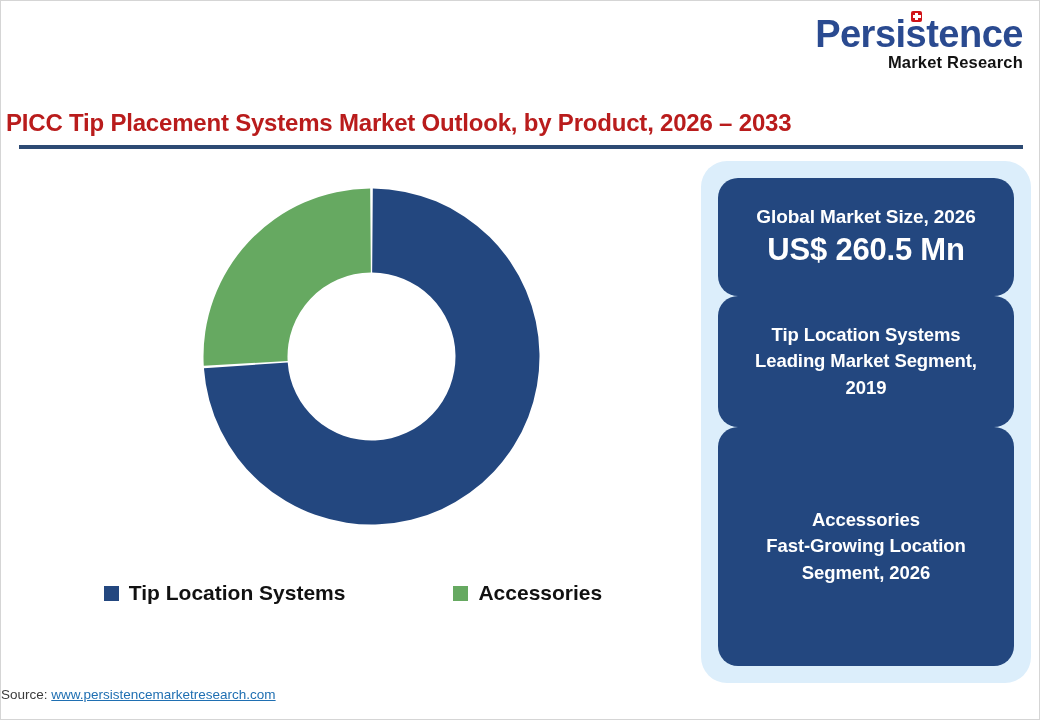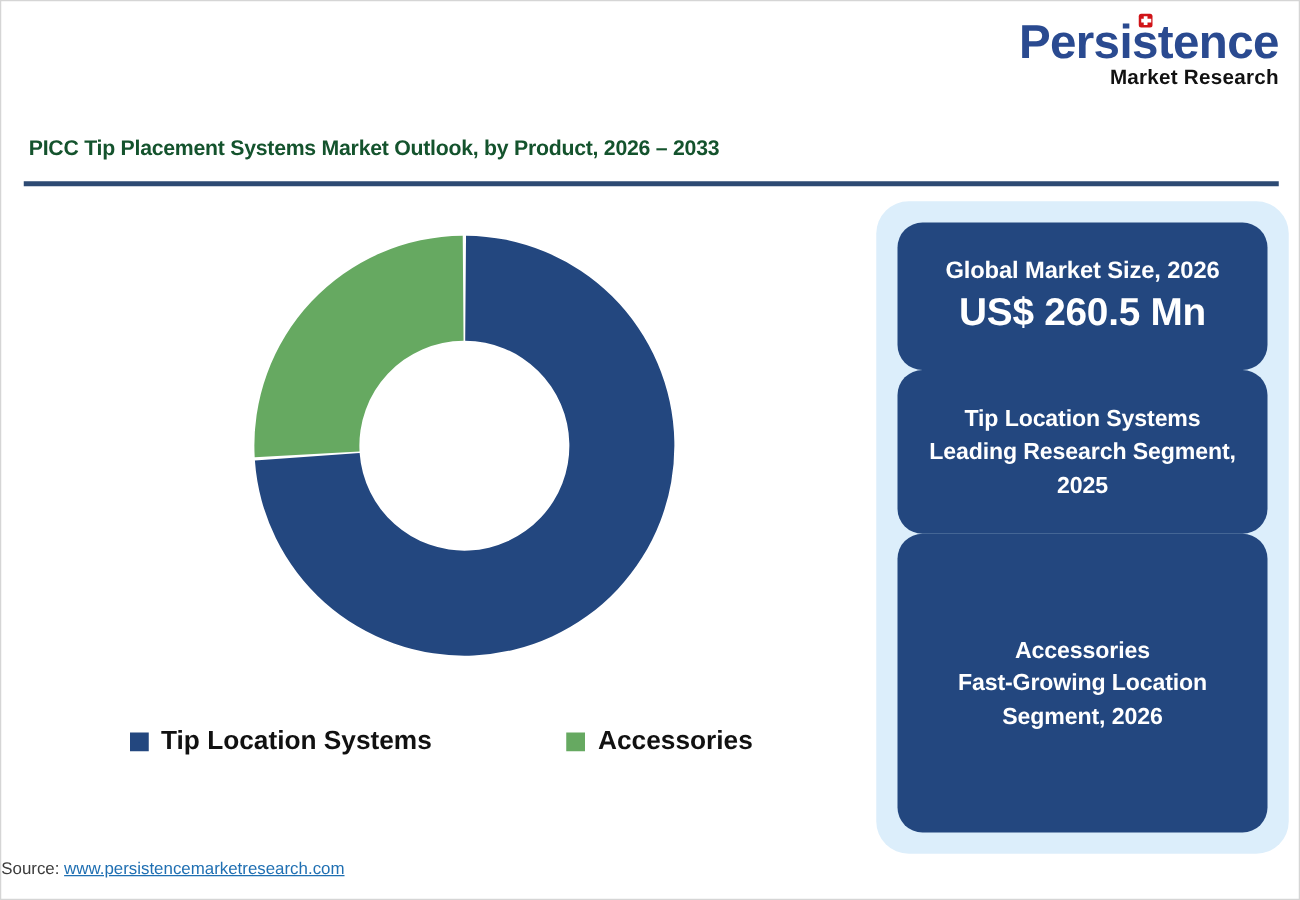--- a/index.html
+++ b/index.html
@@ -70,25 +70,25 @@
     font-weight: bold;
     font-size: 16.5px;
     letter-spacing: 0.2px;
     color: #121212;
   }
 
   
   .title {
     position: absolute;
     top: 108px;
-    left: 22px;
+    left: 5px;
     width: 990px;
-    font-size: 17px;
-    font-weight: bold;
-    color: #14532d;
+    font-size: 24px;
+    font-weight: bold;
+    color: #b91c1c;
     letter-spacing: -0.2px;
     white-space: nowrap;
   }
   .title-rule {
     position: absolute;
     top: 144px;
     left: 18px;
     width: 1004px;
     height: 4px;
     background: #2D4A73;
@@ -242,22 +242,22 @@
 
   <div class="side-panel">
 
     <div class="kpi-card primary">
       <div class="kpi-heading">Global Market Size, 2026</div>
       <div class="kpi-value">US$ 260.5 Mn</div>
     </div>
 
     <div class="kpi-card secondary">
       <div class="kpi-text">Tip Location Systems</div>
-      <div class="kpi-text">Leading Research Segment,</div>
-      <div class="kpi-text">2025</div>
+      <div class="kpi-text">Leading Market Segment,</div>
+      <div class="kpi-text">2019</div>
     </div>
 
     <div class="kpi-card tertiary">
       <div class="kpi-text">Accessories</div>
       <div class="kpi-text">Fast-Growing Location</div>
       <div class="kpi-text">Segment, 2026</div>
     </div>
 
   </div>
 

